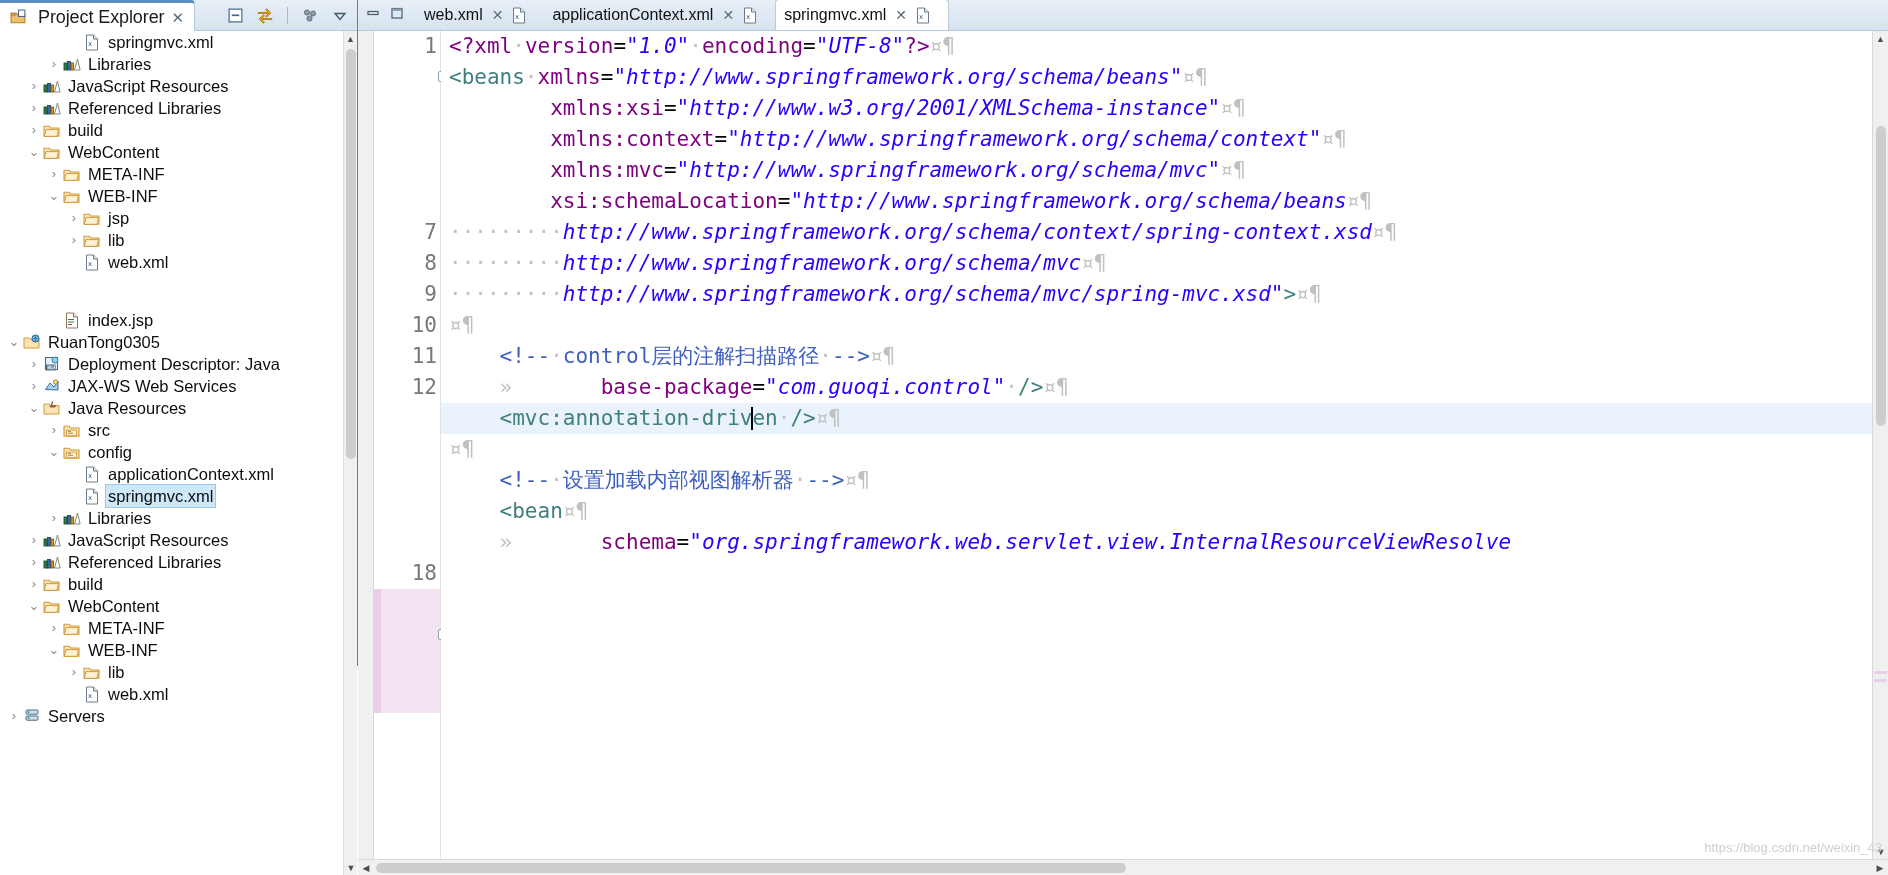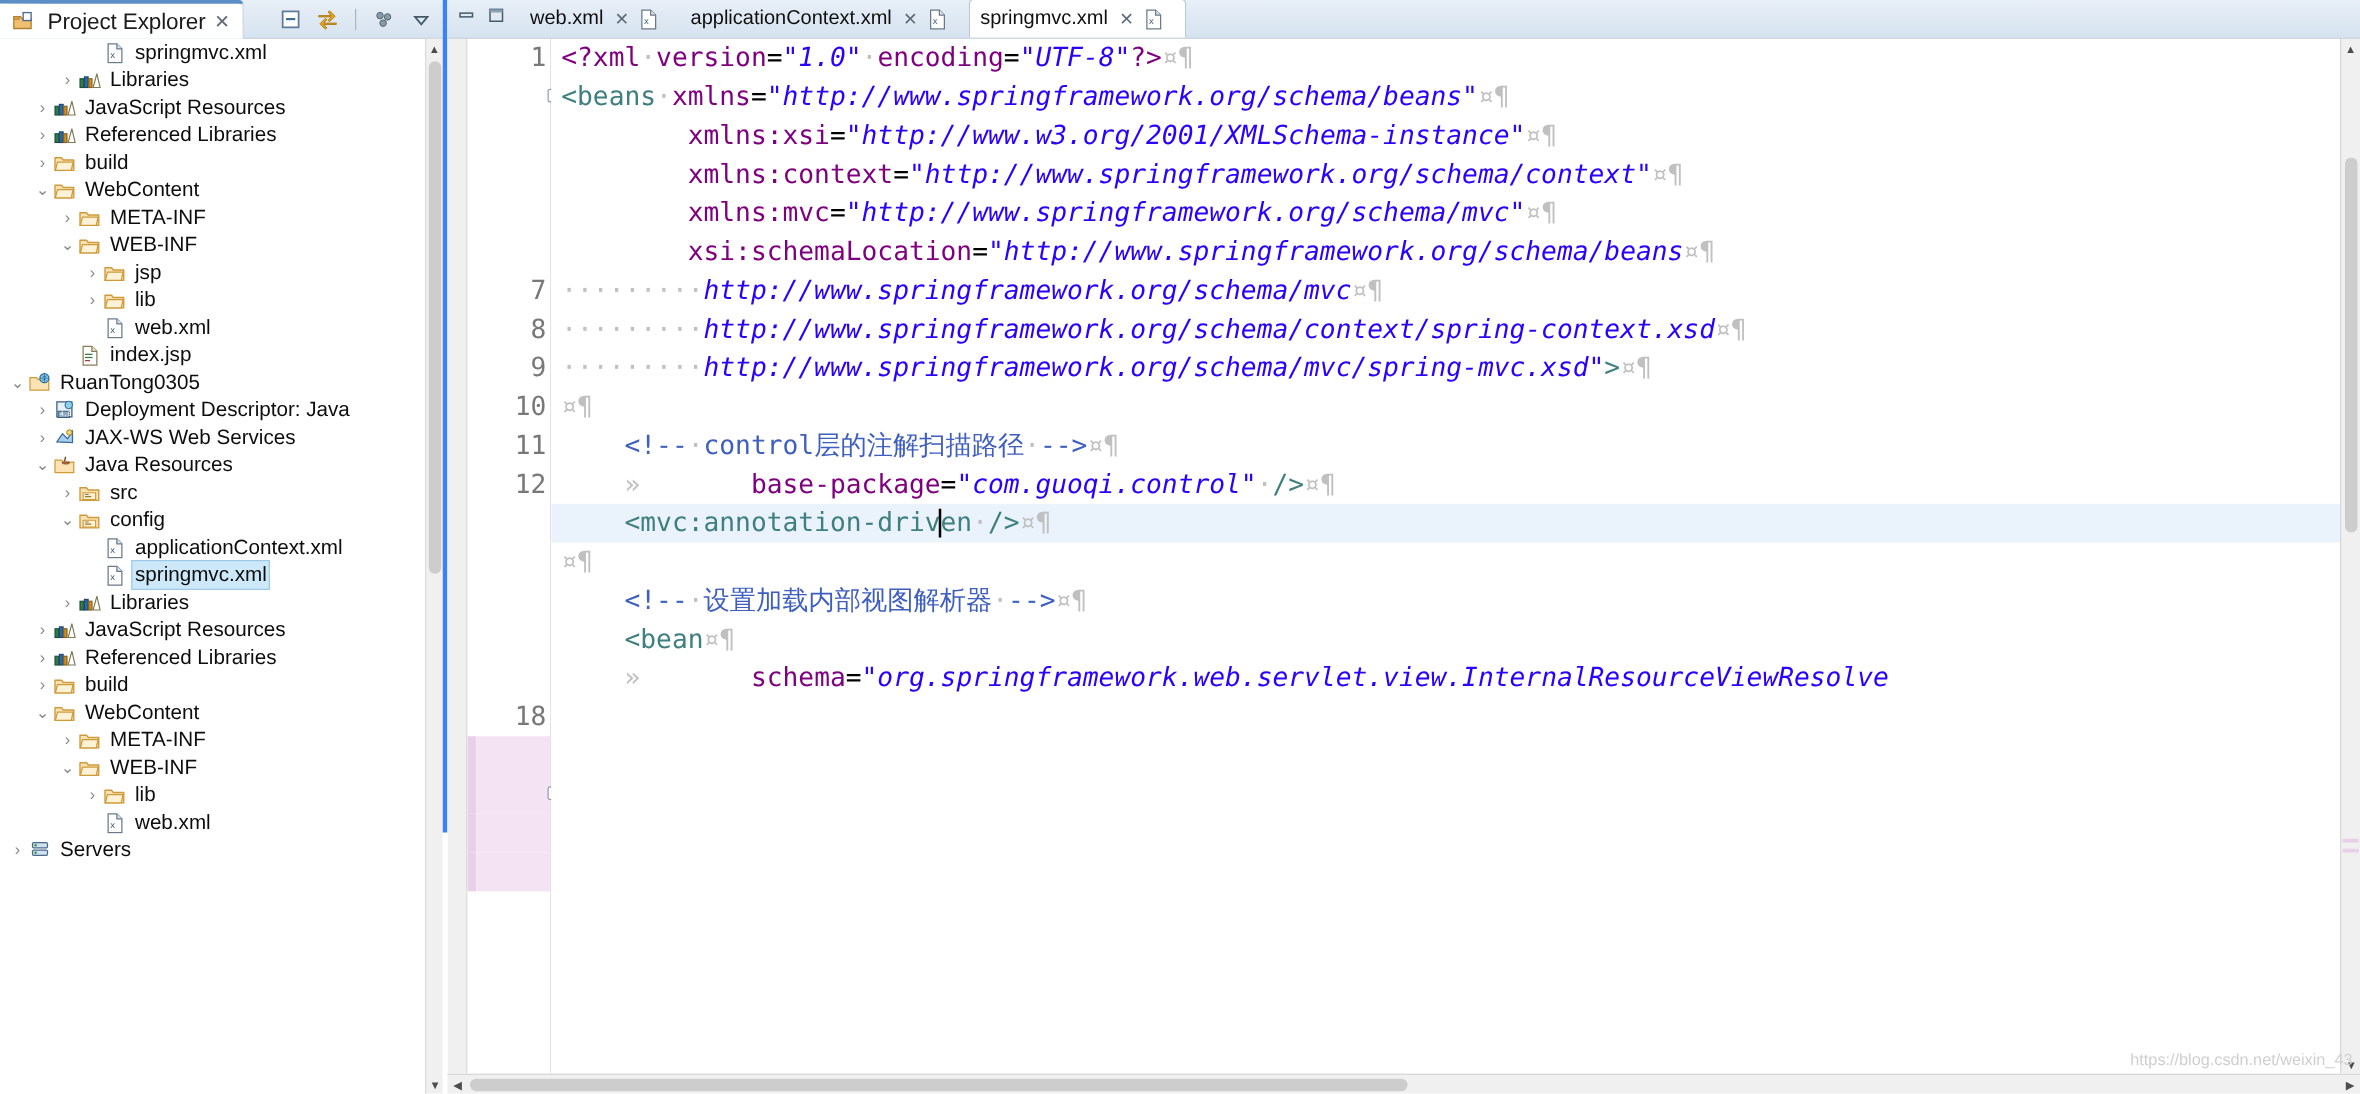--- a/index.html
+++ b/index.html
@@ -9,21 +9,21 @@
     font-family: "Liberation Sans", sans-serif;
     overflow: hidden;
   }
   #app { position: relative; width: 1888px; height: 875px; display: flex; }
 
   
   #sidebar {
     width: 358px; height: 666px;
     background: #ffffff;
     position: relative; flex: 0 0 358px;
-    border-right: 4px solid #3b82f6;
+    border-right: 1px solid #3b82f6;
   }
   #sidebar-header {
     height: 31px; position: relative;
     background: linear-gradient(to bottom,#e8eff7,#d6e3f0);
     border-bottom: 1px solid #b9c9d8;
   }
   #explorer-tab {
     position: absolute; left: 0; top: 0; height: 31px;
     padding: 0 10px 0 8px;
     display: flex; align-items: center; gap: 7px;
@@ -349,21 +349,21 @@
           <span class="arrow none"></span>
           <span class="ic">
             <svg width="16" height="17" viewBox="0 0 16 17">
               <path d="M2.5 1h7l4 4v11h-11z" fill="#fff" stroke="#6a7a8a" stroke-width="1"></path>
               <path d="M9.5 1v4h4" fill="#dde6ee" stroke="#6a7a8a" stroke-width="1"></path>
               <text x="4" y="12" font-family="monospace" font-size="7" fill="#33557a">x</text>
             </svg>
           </span>
           <span class="lbl">web.xml</span>
         </div>
-        <div class="row" style="padding-left: 46px;">
+        <div class="row" style="padding-left: 46px; margin-top: 36px;">
           <span class="arrow none"></span>
           <span class="ic">
             <svg width="16" height="17" viewBox="0 0 16 17">
               <path d="M2.5 1h7l4 4v11h-11z" fill="#fff" stroke="#8a7a5a" stroke-width="1"></path>
               <path d="M9.5 1v4h4" fill="#eee6d6" stroke="#8a7a5a" stroke-width="1"></path>
               <rect x="4" y="7" width="6" height="1" fill="#3a7a3a"></rect>
               <rect x="4" y="9.5" width="6" height="1" fill="#3a7a3a"></rect>
               <rect x="4" y="12" width="4" height="1" fill="#aa3a3a"></rect>
             </svg>
           </span>
@@ -701,22 +701,22 @@
             <span class="tabmk">»</span>
           </div>
         </div>
       <div id="code-wrap">
           <div class="code"><span class="t-proc">&lt;?xml</span><span class="t-ws">·</span><span class="t-attr">version</span><span class="t-eq">=</span><span class="t-str">"1.0"</span><span class="t-ws">·</span><span class="t-attr">encoding</span><span class="t-eq">=</span><span class="t-str">"UTF-8"</span><span class="t-proc">?&gt;</span><span class="t-ws">¤¶</span></div>
           <div class="code"><span class="t-tag">&lt;beans</span><span class="t-ws">·</span><span class="t-attr">xmlns</span><span class="t-eq">=</span><span class="t-str">"http://www.springframework.org/schema/beans"</span><span class="t-ws">¤¶</span></div>
           <div class="code"><span class="t-ws">    </span><span class="t-attr">    xmlns:xsi</span><span class="t-eq">=</span><span class="t-str">"http://www.w3.org/2001/XMLSchema-instance"</span><span class="t-ws">¤¶</span></div>
           <div class="code"><span class="t-ws">    </span><span class="t-attr">    xmlns:context</span><span class="t-eq">=</span><span class="t-str">"http://www.springframework.org/schema/context"</span><span class="t-ws">¤¶</span></div>
           <div class="code"><span class="t-ws">    </span><span class="t-attr">    xmlns:mvc</span><span class="t-eq">=</span><span class="t-str">"http://www.springframework.org/schema/mvc"</span><span class="t-ws">¤¶</span></div>
           <div class="code"><span class="t-ws">    </span><span class="t-attr">    xsi:schemaLocation</span><span class="t-eq">=</span><span class="t-str">"http://www.springframework.org/schema/beans</span><span class="t-ws">¤¶</span></div>
+          <div class="code"><span class="t-ws">·········</span><span class="t-str">http://www.springframework.org/schema/context/spring-context.xsd</span><span class="t-ws">¤¶</span></div>
           <div class="code"><span class="t-ws">·········</span><span class="t-str">http://www.springframework.org/schema/mvc</span><span class="t-ws">¤¶</span></div>
-          <div class="code"><span class="t-ws">·········</span><span class="t-str">http://www.springframework.org/schema/context/spring-context.xsd</span><span class="t-ws">¤¶</span></div>
           <div class="code"><span class="t-ws">·········</span><span class="t-str">http://www.springframework.org/schema/mvc/spring-mvc.xsd"</span><span class="t-tag">&gt;</span><span class="t-ws">¤¶</span></div>
           <div class="code"><span class="t-ws">¤¶</span></div>
           <div class="code"><span class="t-ws">    </span><span class="t-cmt">&lt;!--</span><span class="t-ws">·</span><span class="t-cmt">control层的注解扫描路径</span><span class="t-ws">·</span><span class="t-cmt">--&gt;</span><span class="t-ws">¤¶</span></div>
           <div class="code"><span class="t-ws">    »   </span><span class="t-attr">    base-package</span><span class="t-eq">=</span><span class="t-str">"com.guoqi.control"</span><span class="t-ws">·</span><span class="t-tag">/&gt;</span><span class="t-ws">¤¶</span></div>
           <div class="code cur"><span class="t-ws">    </span><span class="t-tag">&lt;mvc:annotation-driv</span><span class="cursor-bar"></span><span class="t-tag">en</span><span class="t-ws">·</span><span class="t-tag">/&gt;</span><span class="t-ws">¤¶</span></div>
           <div class="code"><span class="t-ws">¤¶</span></div>
           <div class="code"><span class="t-ws">    </span><span class="t-cmt">&lt;!--</span><span class="t-ws">·</span><span class="t-cmt">设置加载内部视图解析器</span><span class="t-ws">·</span><span class="t-cmt">--&gt;</span><span class="t-ws">¤¶</span></div>
           <div class="code"><span class="t-ws">    </span><span class="t-tag">&lt;bean</span><span class="t-ws">¤¶</span></div>
           <div class="code"><span class="t-ws">    »   </span><span class="t-attr">    schema</span><span class="t-eq">=</span><span class="t-str">"org.springframework.web.servlet.view.InternalResourceViewResolve</span></div>
         </div>

